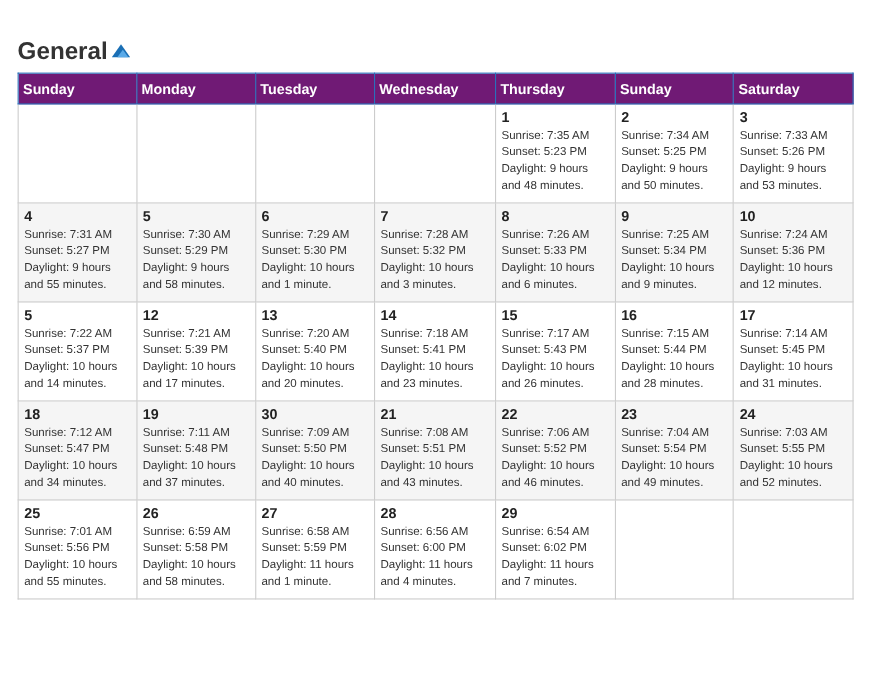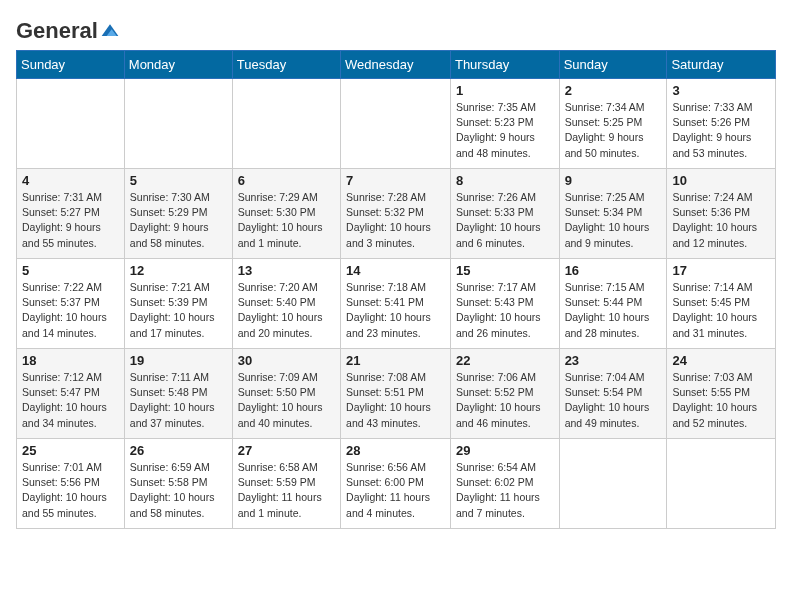--- a/index.html
+++ b/index.html
@@ -12,21 +12,21 @@
     }
     .header-area {
       display: flex;
       justify-content: space-between;
       align-items: flex-start;
       margin-bottom: 8px;
     }
     .logo {
       display: flex;
       align-items: center;
-      margin-top: 4px;
+      margin-top: 20px;
     }
     .logo-text {
       font-size: 22px;
       font-weight: bold;
       line-height: 1;
     }
     .logo-general { color: #333; }
     .logo-blue { color: #1a6fb5; }
     .logo-icon {
       width: 20px;
@@ -44,26 +44,26 @@
     .location-title {
       font-size: 16px;
       color: #555;
     }
     table {
       width: 100%;
       border-collapse: collapse;
       font-size: 11px;
     }
     thead tr th {
-      background-color: #0369a1;
+      background-color: #701a75;
       color: #fff;
       padding: 6px 4px;
       text-align: left;
       font-size: 13px;
-      font-weight: normal;
+      font-weight: bold;
       border: 1px solid #2a6fba;
     }
     tbody tr td {
       vertical-align: top;
       padding: 4px 5px;
       border: 1px solid #ccc;
       width: 113px;
       min-height: 80px;
       height: 90px;
       background: #fff;

